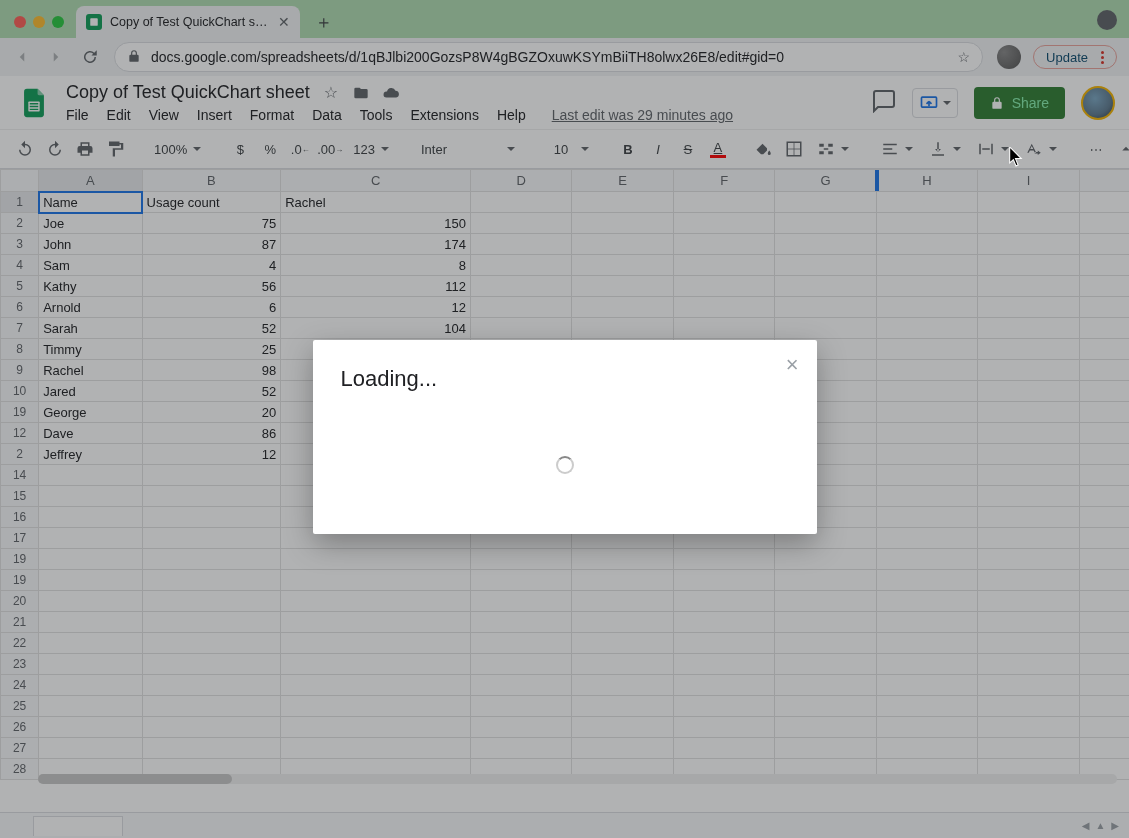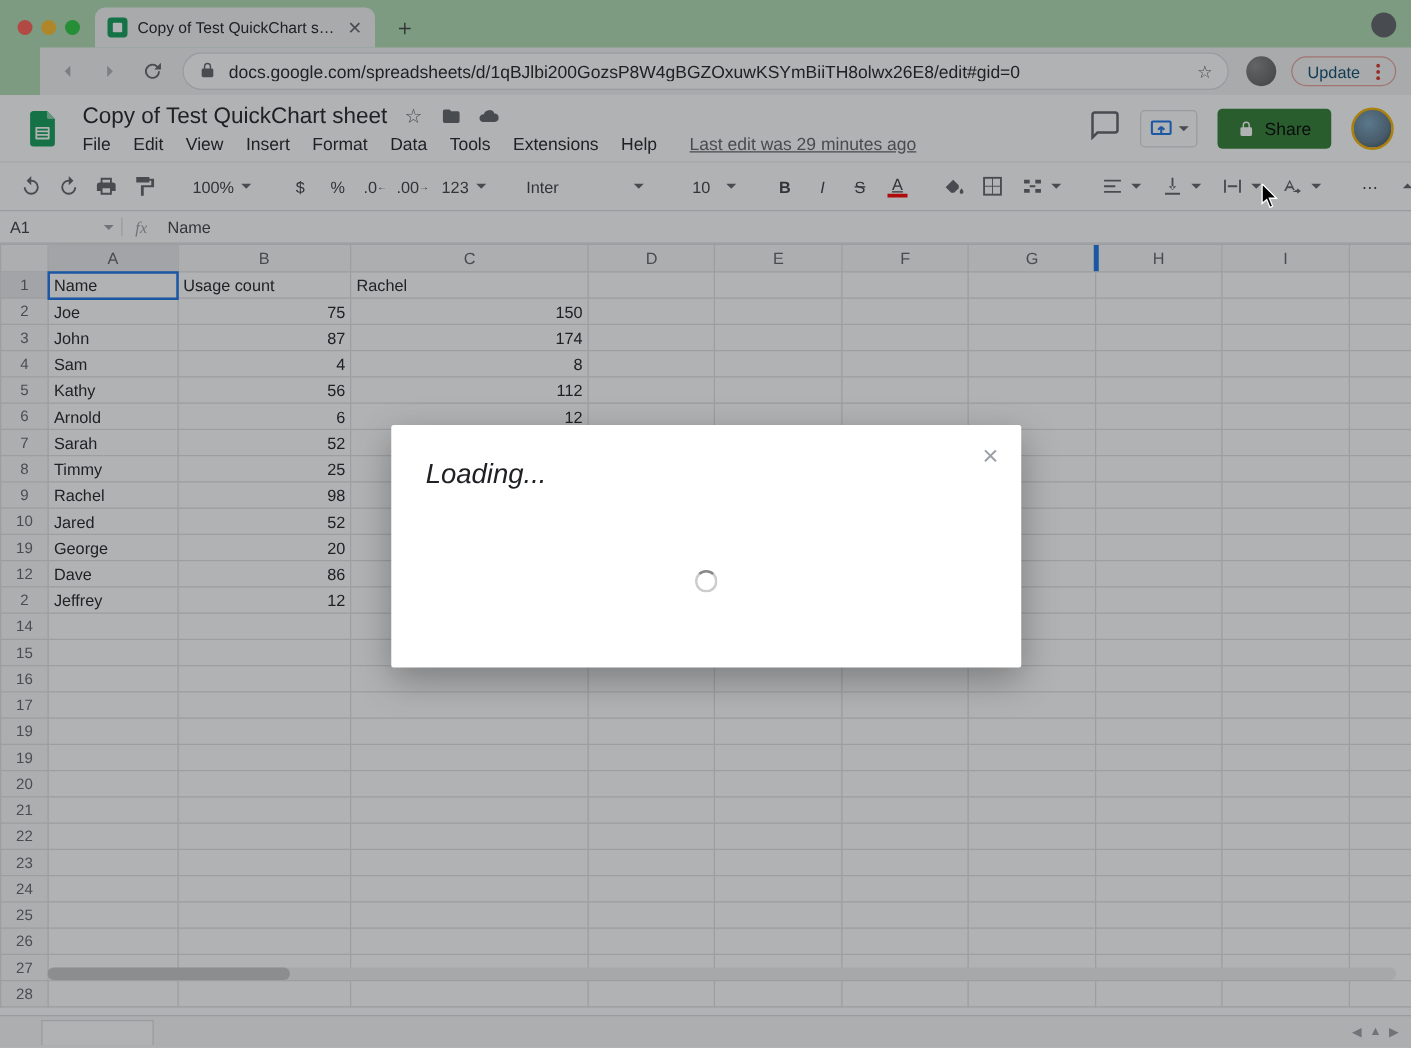--- a/index.html
+++ b/index.html
@@ -10,21 +10,21 @@
 .tab-strip { height: 38px; display: flex; align-items: flex-end; padding-left: 8px; }
 .traffic-lights { display: flex; gap: 7px; align-items: center; margin: 0 12px 10px 6px; }
 .tl { width: 12px; height: 12px; border-radius: 50%; }
 .tl-red { background: #ff5f57; } .tl-yellow { background: #febc2e; } .tl-green { background: #28c840; }
 .tab { display: flex; align-items: center; height: 32px; background: #f1f3f4; border-radius: 8px 8px 0 0; padding: 0 10px; gap: 8px; min-width: 220px; }
 .tab .favicon { width: 16px; height: 16px; background: #0f9d58; border-radius: 3px; display:flex;align-items:center;justify-content:center; }
 .tab .favicon svg { width:10px; height:10px; }
 .tab .title { font-size: 12.5px; color: #202124; white-space: nowrap; overflow: hidden; text-overflow: ellipsis; max-width: 160px; }
 .tab .close { color:#5f6368; font-size:14px; line-height:1; }
 .newtab { width: 28px; height: 28px; display:flex; align-items:center; justify-content:center; margin-left:10px; margin-bottom:2px; color:#3c4043; font-size:18px; }
-.addr-bar { height: 38px; background: #f1f3f4; display: flex; align-items: center; padding: 0 12px; gap: 14px; margin-left: 32px; }
+.addr-bar { height: 38px; background: #f1f3f4; display: flex; align-items: center; padding: 0 12px; gap: 14px; }
 .nav-btn { color: #5f6368; width: 20px; height: 20px; display:flex; align-items:center; justify-content:center; }
 .nav-btn.disabled { opacity: .45; }
 .nav-btn svg { width: 18px; height: 18px; fill: currentColor; }
 .omnibox { flex: 1; height: 30px; background:#fff; border:1px solid #dadce0; border-radius: 15px; display:flex; align-items:center; padding:0 12px; gap:10px; color:#202124; font-size:14px; }
 .omnibox .lock-icon { color:#5f6368; }
 .omnibox .url { flex:1; white-space:nowrap; overflow:hidden; }
 .omnibox .star { color:#5f6368; }
 .chrome-right { display:flex; align-items:center; gap:12px; }
 .chrome-avatar { width:24px; height:24px; border-radius:50%; background: radial-gradient(circle at 30% 30%, #888, #555); }
 .update-pill { display:flex; align-items:center; gap:6px; border:1px solid #e8a19a; color:#0c4a6e; border-radius:16px; padding:3px 6px 3px 12px; font-size:13px; }
@@ -41,21 +41,21 @@
 .doc-title-row { display:flex; align-items:center; gap:12px; }
 .doc-title { font-size: 18px; color:#202124; }
 .title-icon { color:#5f6368; width:18px; height:18px; display:flex; align-items:center; justify-content:center; }
 .menubar { display:flex; gap:18px; padding-top:4px; font-size:14px; color:#202124; }
 .menubar .menu-item { cursor:default; }
 .last-edit { color:#5f6368; text-decoration:underline; font-size:14px; margin-left:8px; }
 .header-right { display:flex; align-items:center; gap:16px; }
 .comments-btn svg { width:24px; height:24px; fill:#5f6368; }
 .present-btn { border:1px solid #dadce0; border-radius:4px; padding:4px 6px; display:flex; align-items:center; gap:2px; }
 .present-btn svg { width:20px; height:20px; fill:#1a73e8; }
-.share-btn { background:#2e7d32; color:#000000; border-radius:4px; padding:8px 16px; font-size:14px; display:flex; align-items:center; gap:8px; }
+.share-btn { background:#2e7d32; color:#86efac; border-radius:4px; padding:8px 16px; font-size:14px; display:flex; align-items:center; gap:8px; }
 .account-avatar { width:34px; height:34px; border-radius:50%; border:2px solid #f4b400; background: radial-gradient(circle at 40% 35%, #7aa6c2 0%, #5e7a8f 60%, #2b3a45 100%); }
 
 
 .toolbar { height: 40px; border-top:1px solid #eee; border-bottom:1px solid #dadce0; margin-top:6px; display:flex; align-items:center; padding:0 12px; gap:4px; font-size:13px; color:#3c4043; }
 .t-sep { width:1px; height:22px; background:#dadce0; margin:0 6px; }
 .t-btn { min-width:26px; height:26px; display:flex; align-items:center; justify-content:center; padding:0 4px; }
 .t-btn svg { width:18px; height:18px; fill:#5f6368; }
 .t-drop { display:flex; align-items:center; gap:4px; padding:0 6px; }
 .caret { width:0; height:0; border-left:4px solid transparent; border-right:4px solid transparent; border-top:4px solid #5f6368; margin-left:2px;}
 .font-name { width:80px; text-align:left; }
@@ -346,28 +346,20 @@
       </div>
     <div class="t-sep"></div>
     <div class="t-btn">⋯</div>
     <div class="collapse-caret t-btn">
         <svg viewBox="0 0 24 24" width="18" height="18" fill="#5f6368">
           <path d="M7 14l5-5 5 5z"></path>
         </svg>
       </div>
   </div>
 
-  <div class="fx-row">
-    <div class="name-box">
-      <span>A1</span>
-      <span class="caret"></span>
-    </div>
-    <div class="fx-icon">fx</div>
-    <div class="fx-val">Name</div>
-  </div>
 
   <div class="grid-wrap">
     <div class="grid">
       <table class="sheet" id="sheet">
           <thead>
             <tr>
               <th class="corner"></th>
               <th class="colA">A</th>
               <th class="colB">B</th>
               <th class="colC">C</th>
@@ -759,21 +751,21 @@
     <div class="tab-area">
         <div class="blank-tab"></div>
       </div>
     <div class="tri">
         <span>◀</span>
         <span>▲</span>
         <span>▶</span>
       </div>
   </div>
 
-  <div class="overlay" style="position:fixed; inset:0;font-style:italic;">
+  <div class="overlay" style="position:fixed; inset:0;">
     <div class="dialog">
       <h2>Loading...</h2>
       <div class="close-x">×</div>
       <div class="spinner"></div>
     </div>
   </div>
 </div>
 
 <div class="cursor-arrow">
   <svg viewBox="0 0 12 19">

